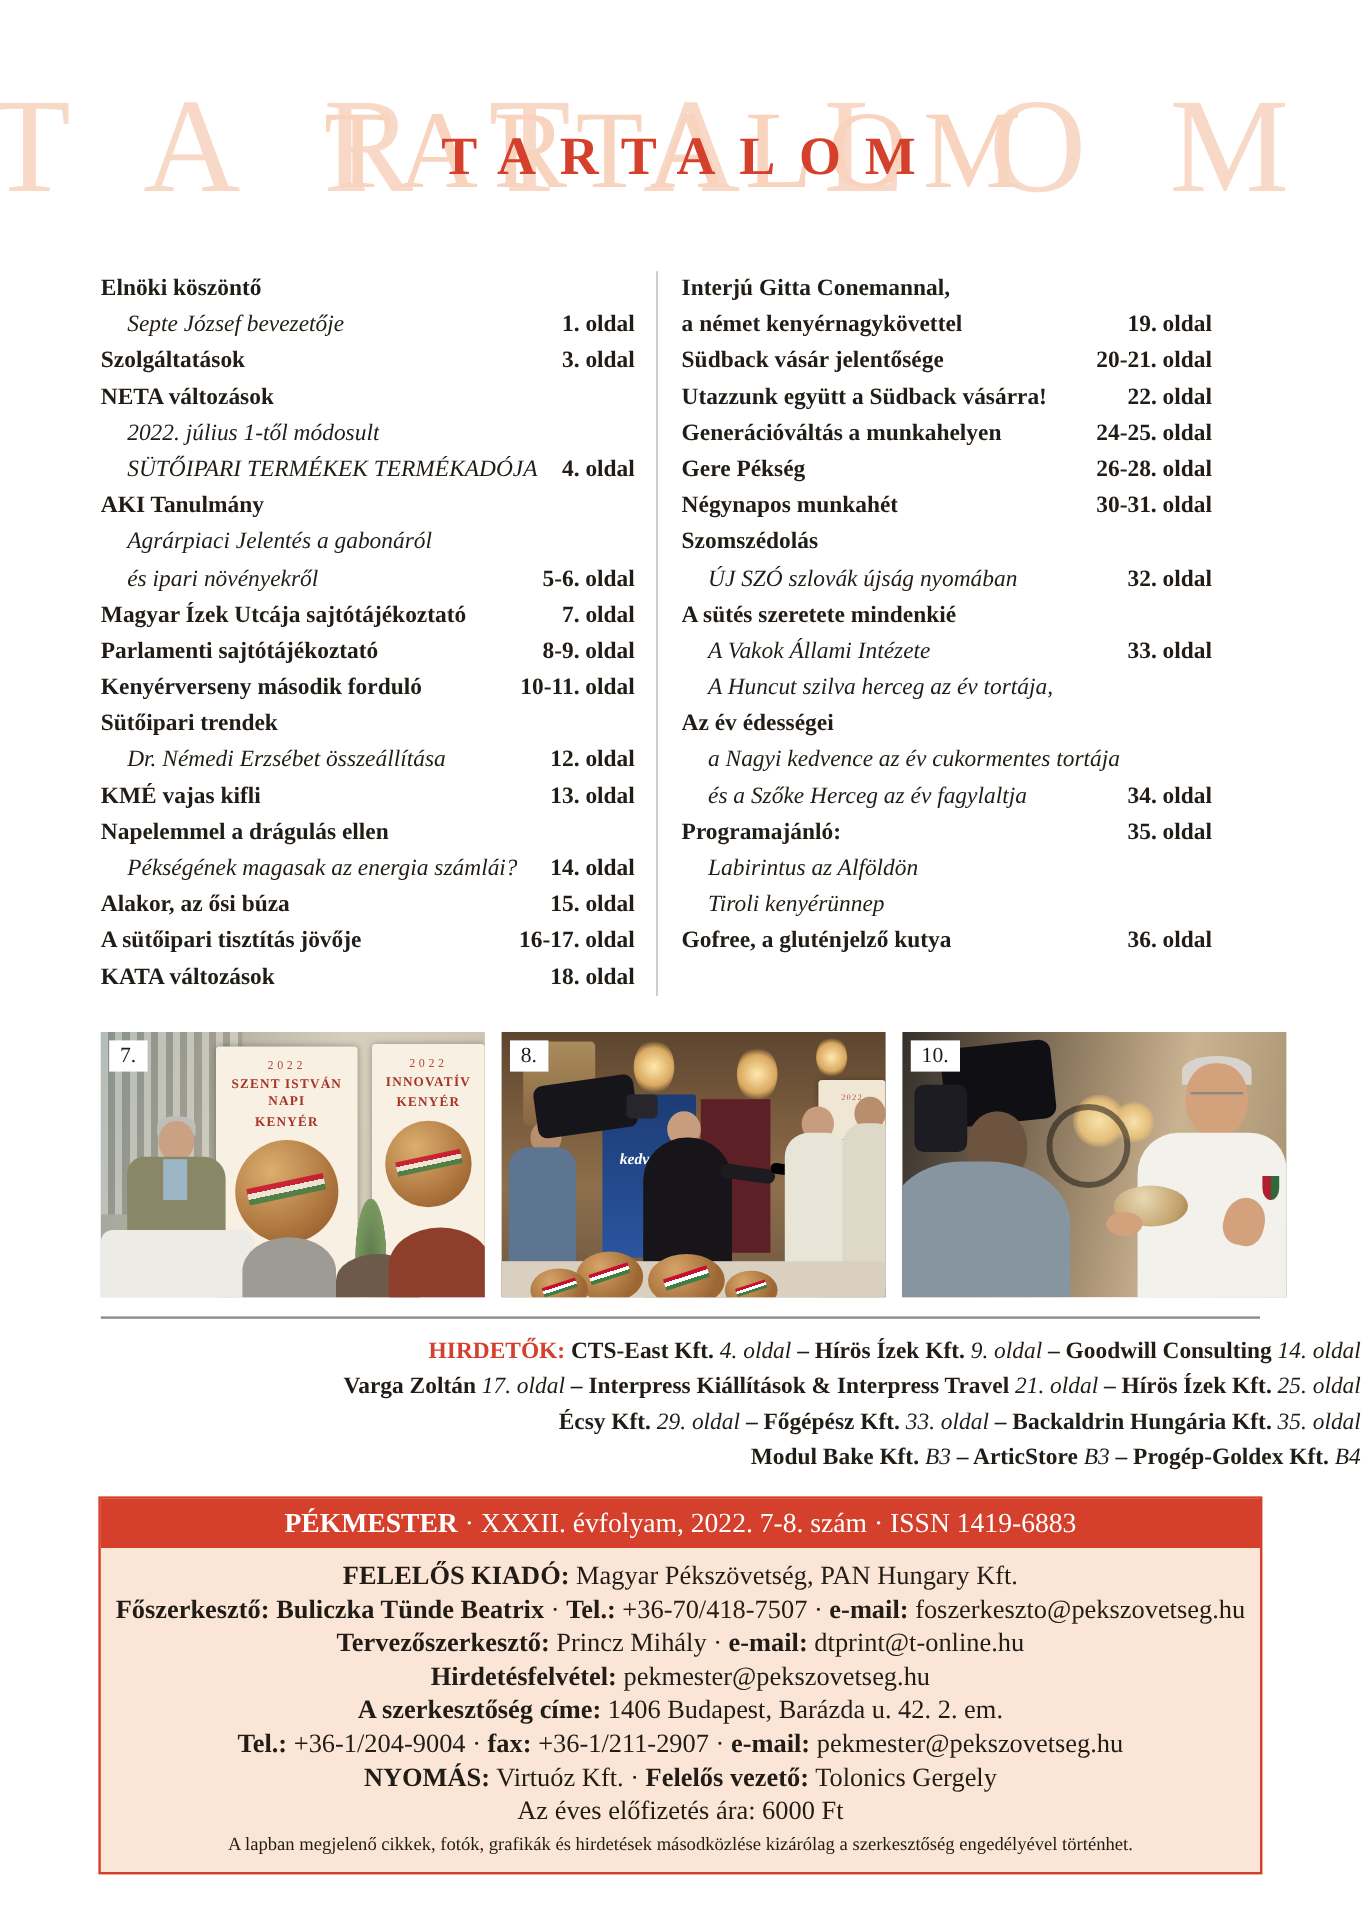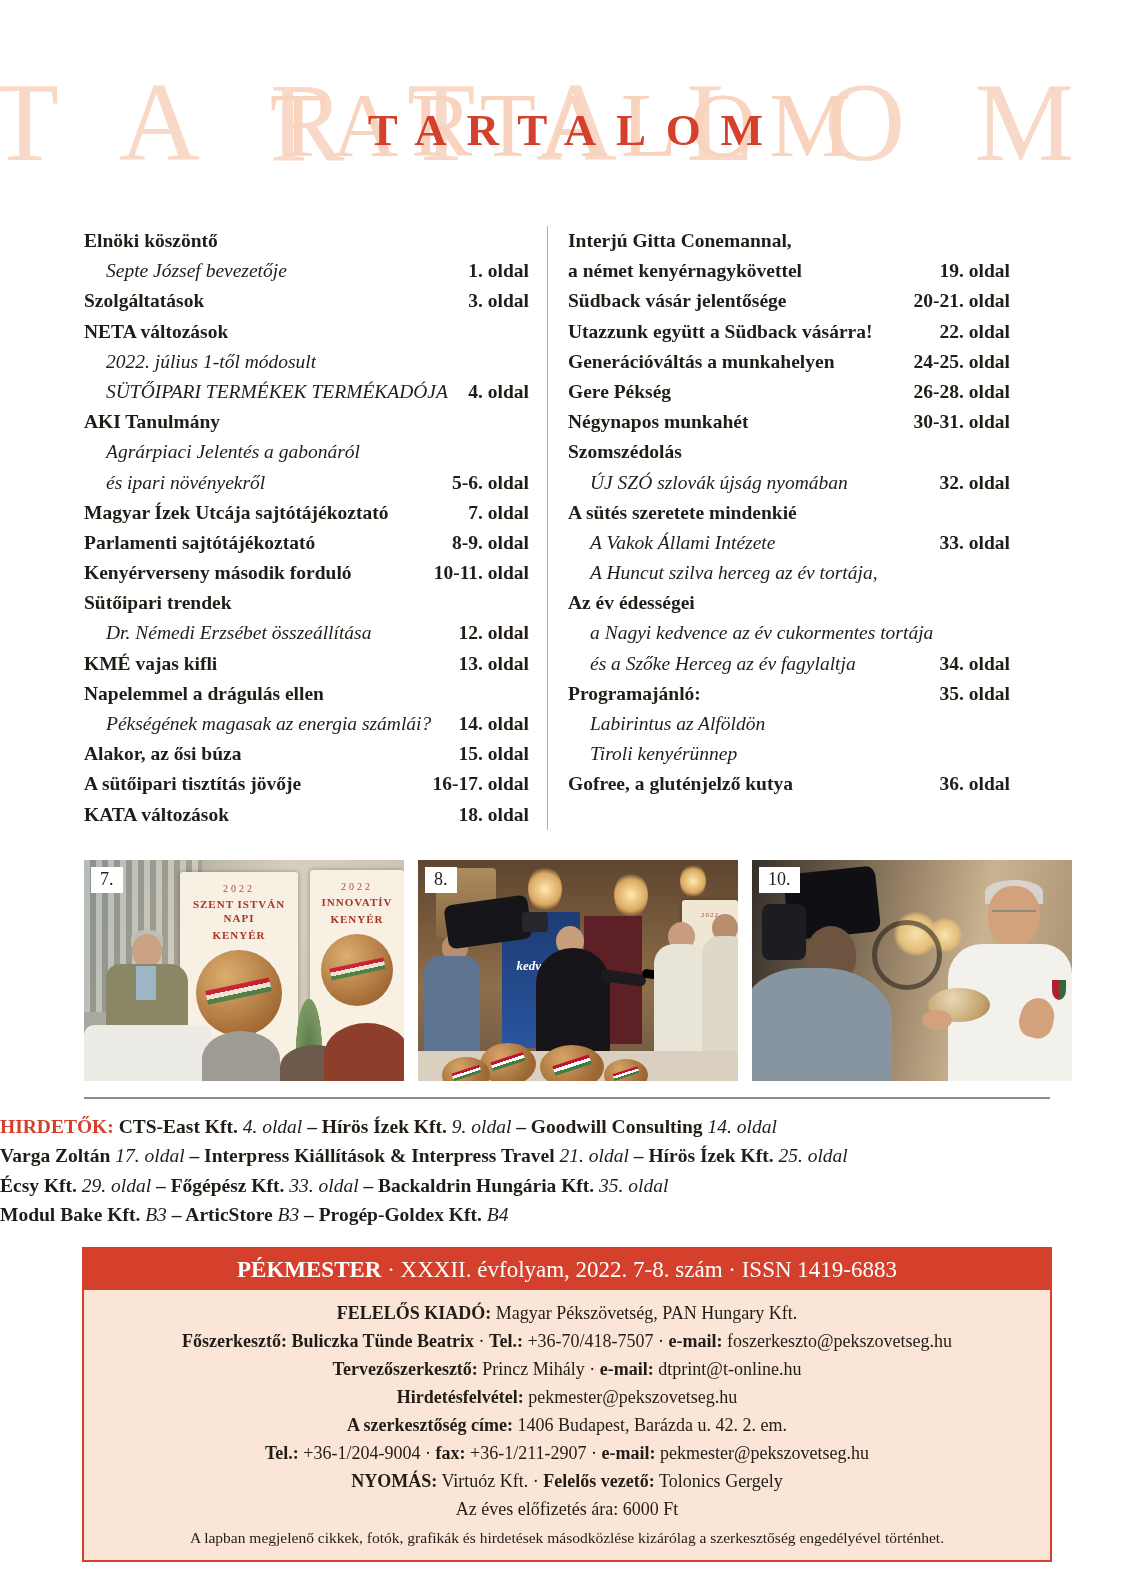--- a/index.html
+++ b/index.html
@@ -102,31 +102,31 @@
   .p3-man-hair { left:233px; top:20px; width:58px; height:24px; border-radius:50% 50% 0 0; background:#d8d4cd; }
   .p3-glasses { left:240px; top:44px; width:44px; height:8px; border-bottom:2px solid #8f8a80; }
   .p3-bread { left:176px; top:128px; width:62px; height:34px; border-radius:50%;
     background:radial-gradient(circle at 40% 30%,#e8d9b4,#c2a16b 70%,#9a7a47); }
   .p3-hand1 { left:170px; top:150px; width:30px; height:20px; border-radius:50%; background:#d3a27c; }
   .p3-hand2 { left:268px; top:138px; width:34px; height:40px; border-radius:50% 50% 40% 40%; background:#d3a27c; transform:rotate(14deg); }
   .p3-crest { left:300px; top:120px; width:14px; height:20px; background:linear-gradient(90deg,#b01f2e 50%,#2f6b3a 50%); border-radius:0 0 50% 50%; }
 
   
   .ad-rule { margin:16px 84px 0; border-top:2px solid #8d8d8d; }
-  .advertisers { margin-top:13px; text-align:left; font-size:19.5px; line-height:29.5px; }
+  .advertisers { margin-top:13px; text-align:right; font-size:19.5px; line-height:29.5px; }
   .advertisers .s-r { color:#d5402d; font-weight:bold; }
   .advertisers .s-b { font-weight:bold; }
   .advertisers .s-i { font-style:italic; }
 
   
   .colophon { margin:17px 82px 0; border:2px solid #d5402d; background:#fbe5d6; }
   .colophon-bar { background:#d5402d; color:#fff; text-align:center; font-size:23px; height:41px; line-height:41px; }
   .colophon-bar .brand { font-weight:bold; }
   .colophon-body { padding:9px 12px 10px; }
-  .col-line { text-align:center; font-size:18px; line-height:28px; }
+  .col-line { text-align:center; font-size:22px; line-height:28px; }
   .col-line .s-b { font-weight:bold; }
   .col-note { text-align:center; font-size:15.5px; line-height:24px; padding-top:3px; }
 
   
   .footer { margin:30px 0 0 84px; color:#7e7a76; display:flex; align-items:baseline; gap:10px; }
   .footer .pno { font-size:25px; font-weight:bold; color:#6f6b67; }
   .footer .mag { font-size:15px; letter-spacing:2.5px; }
 </style>
 </head>
 <body>

